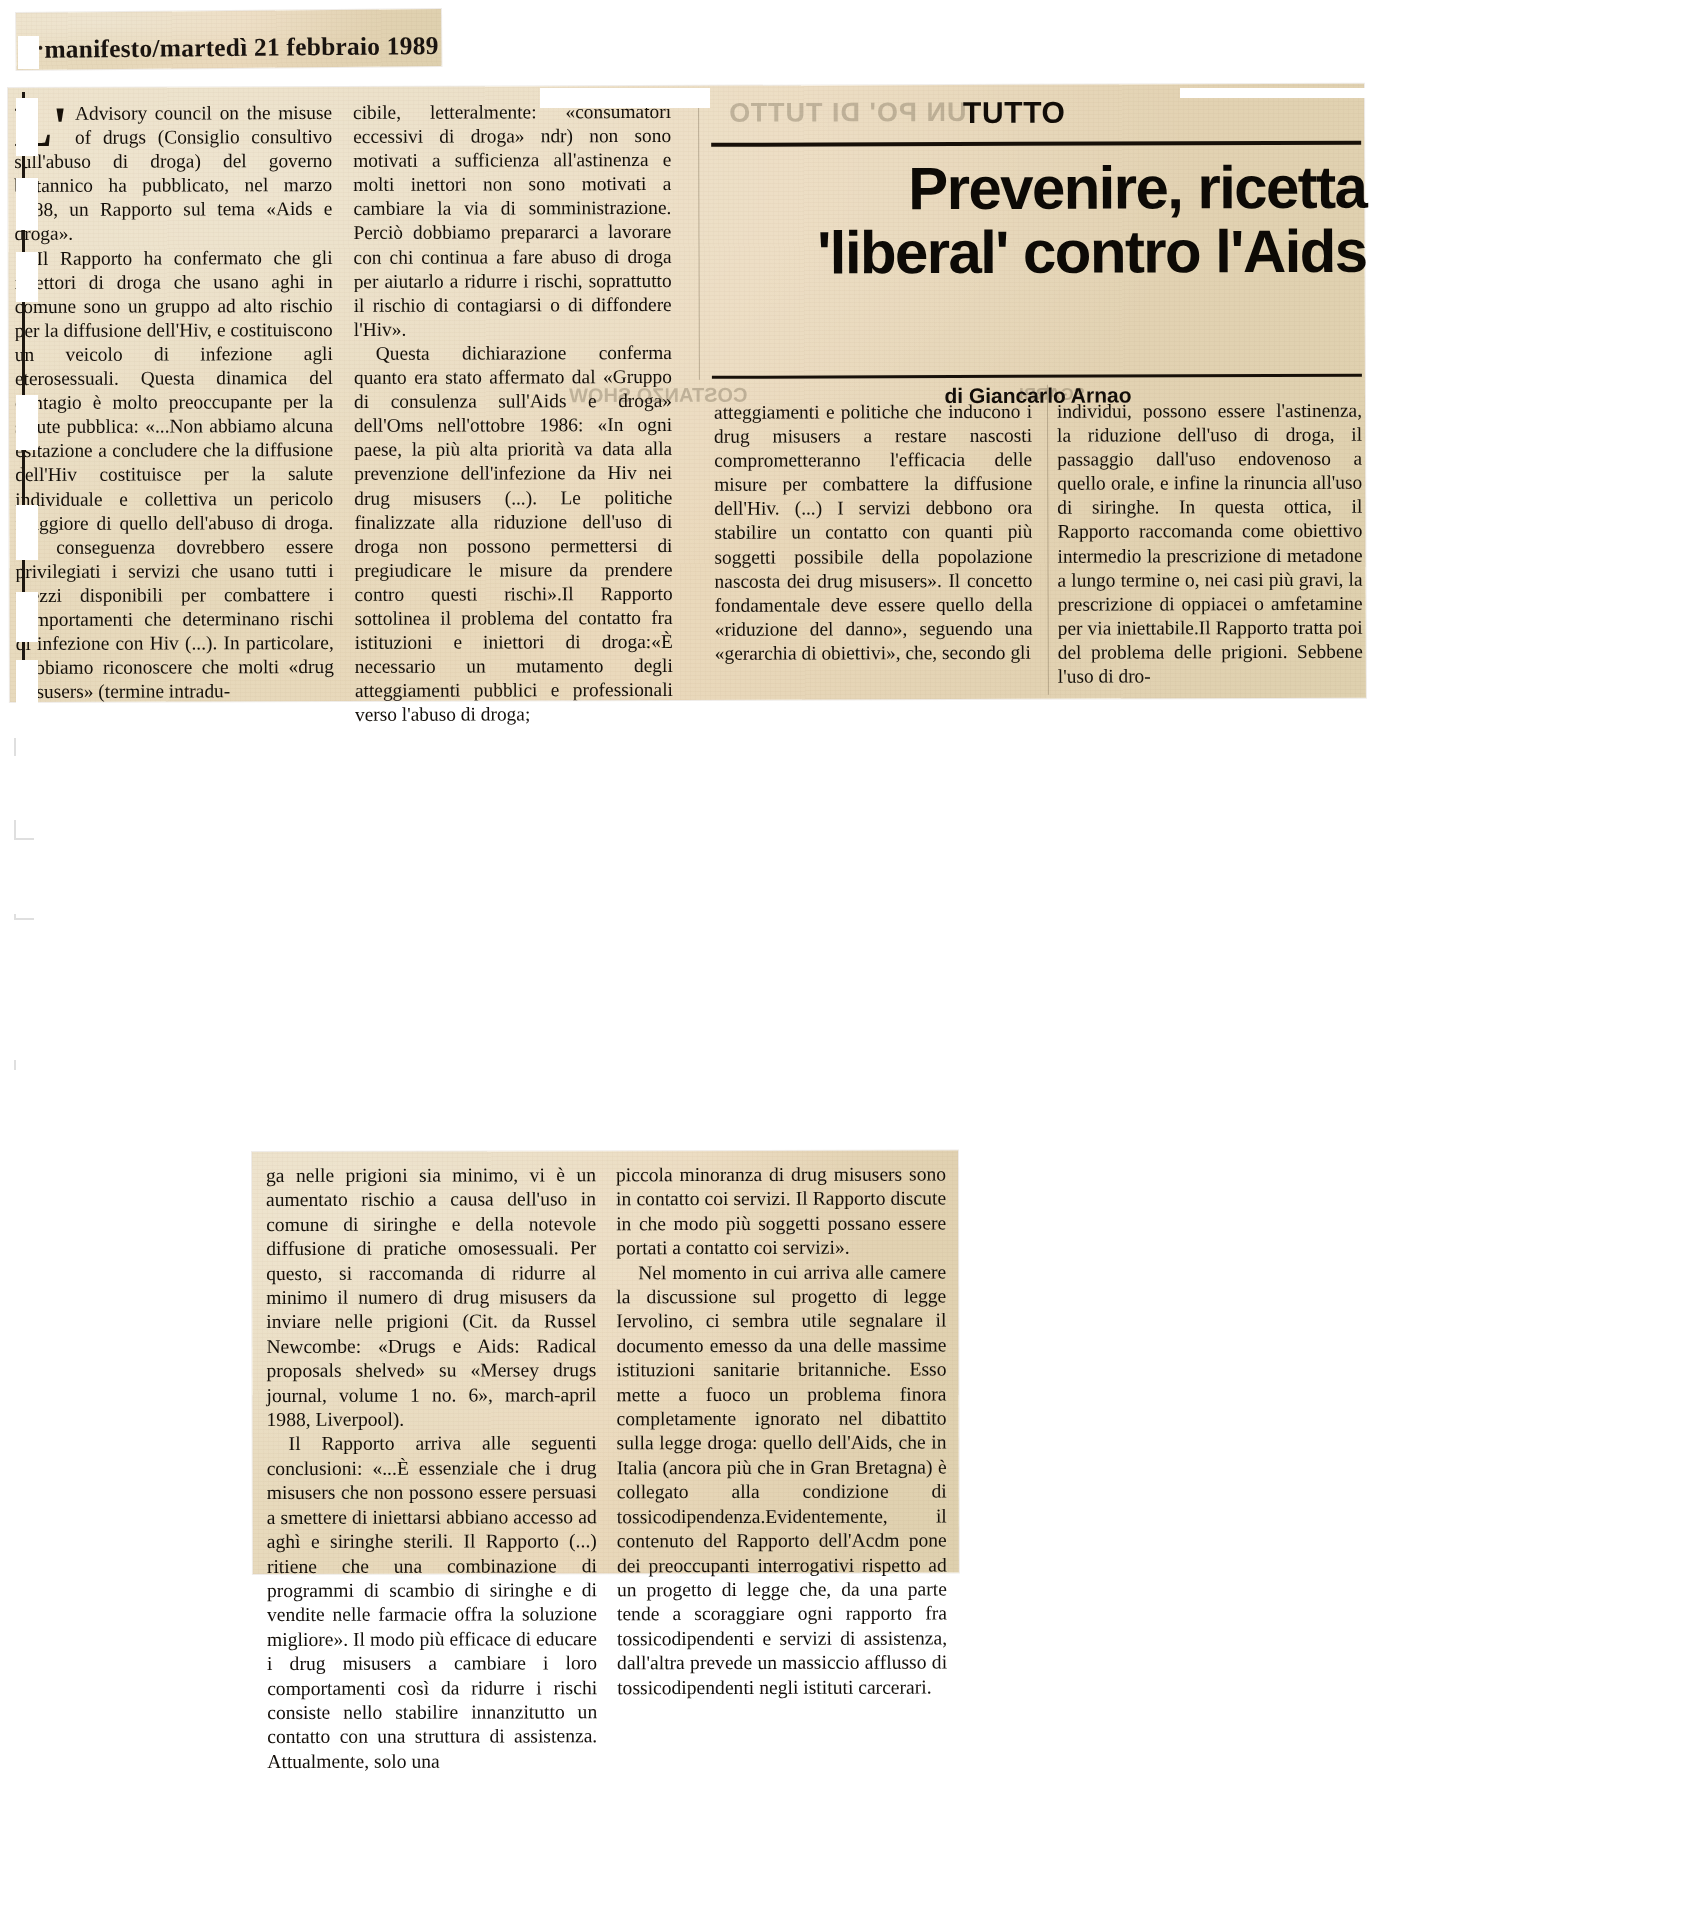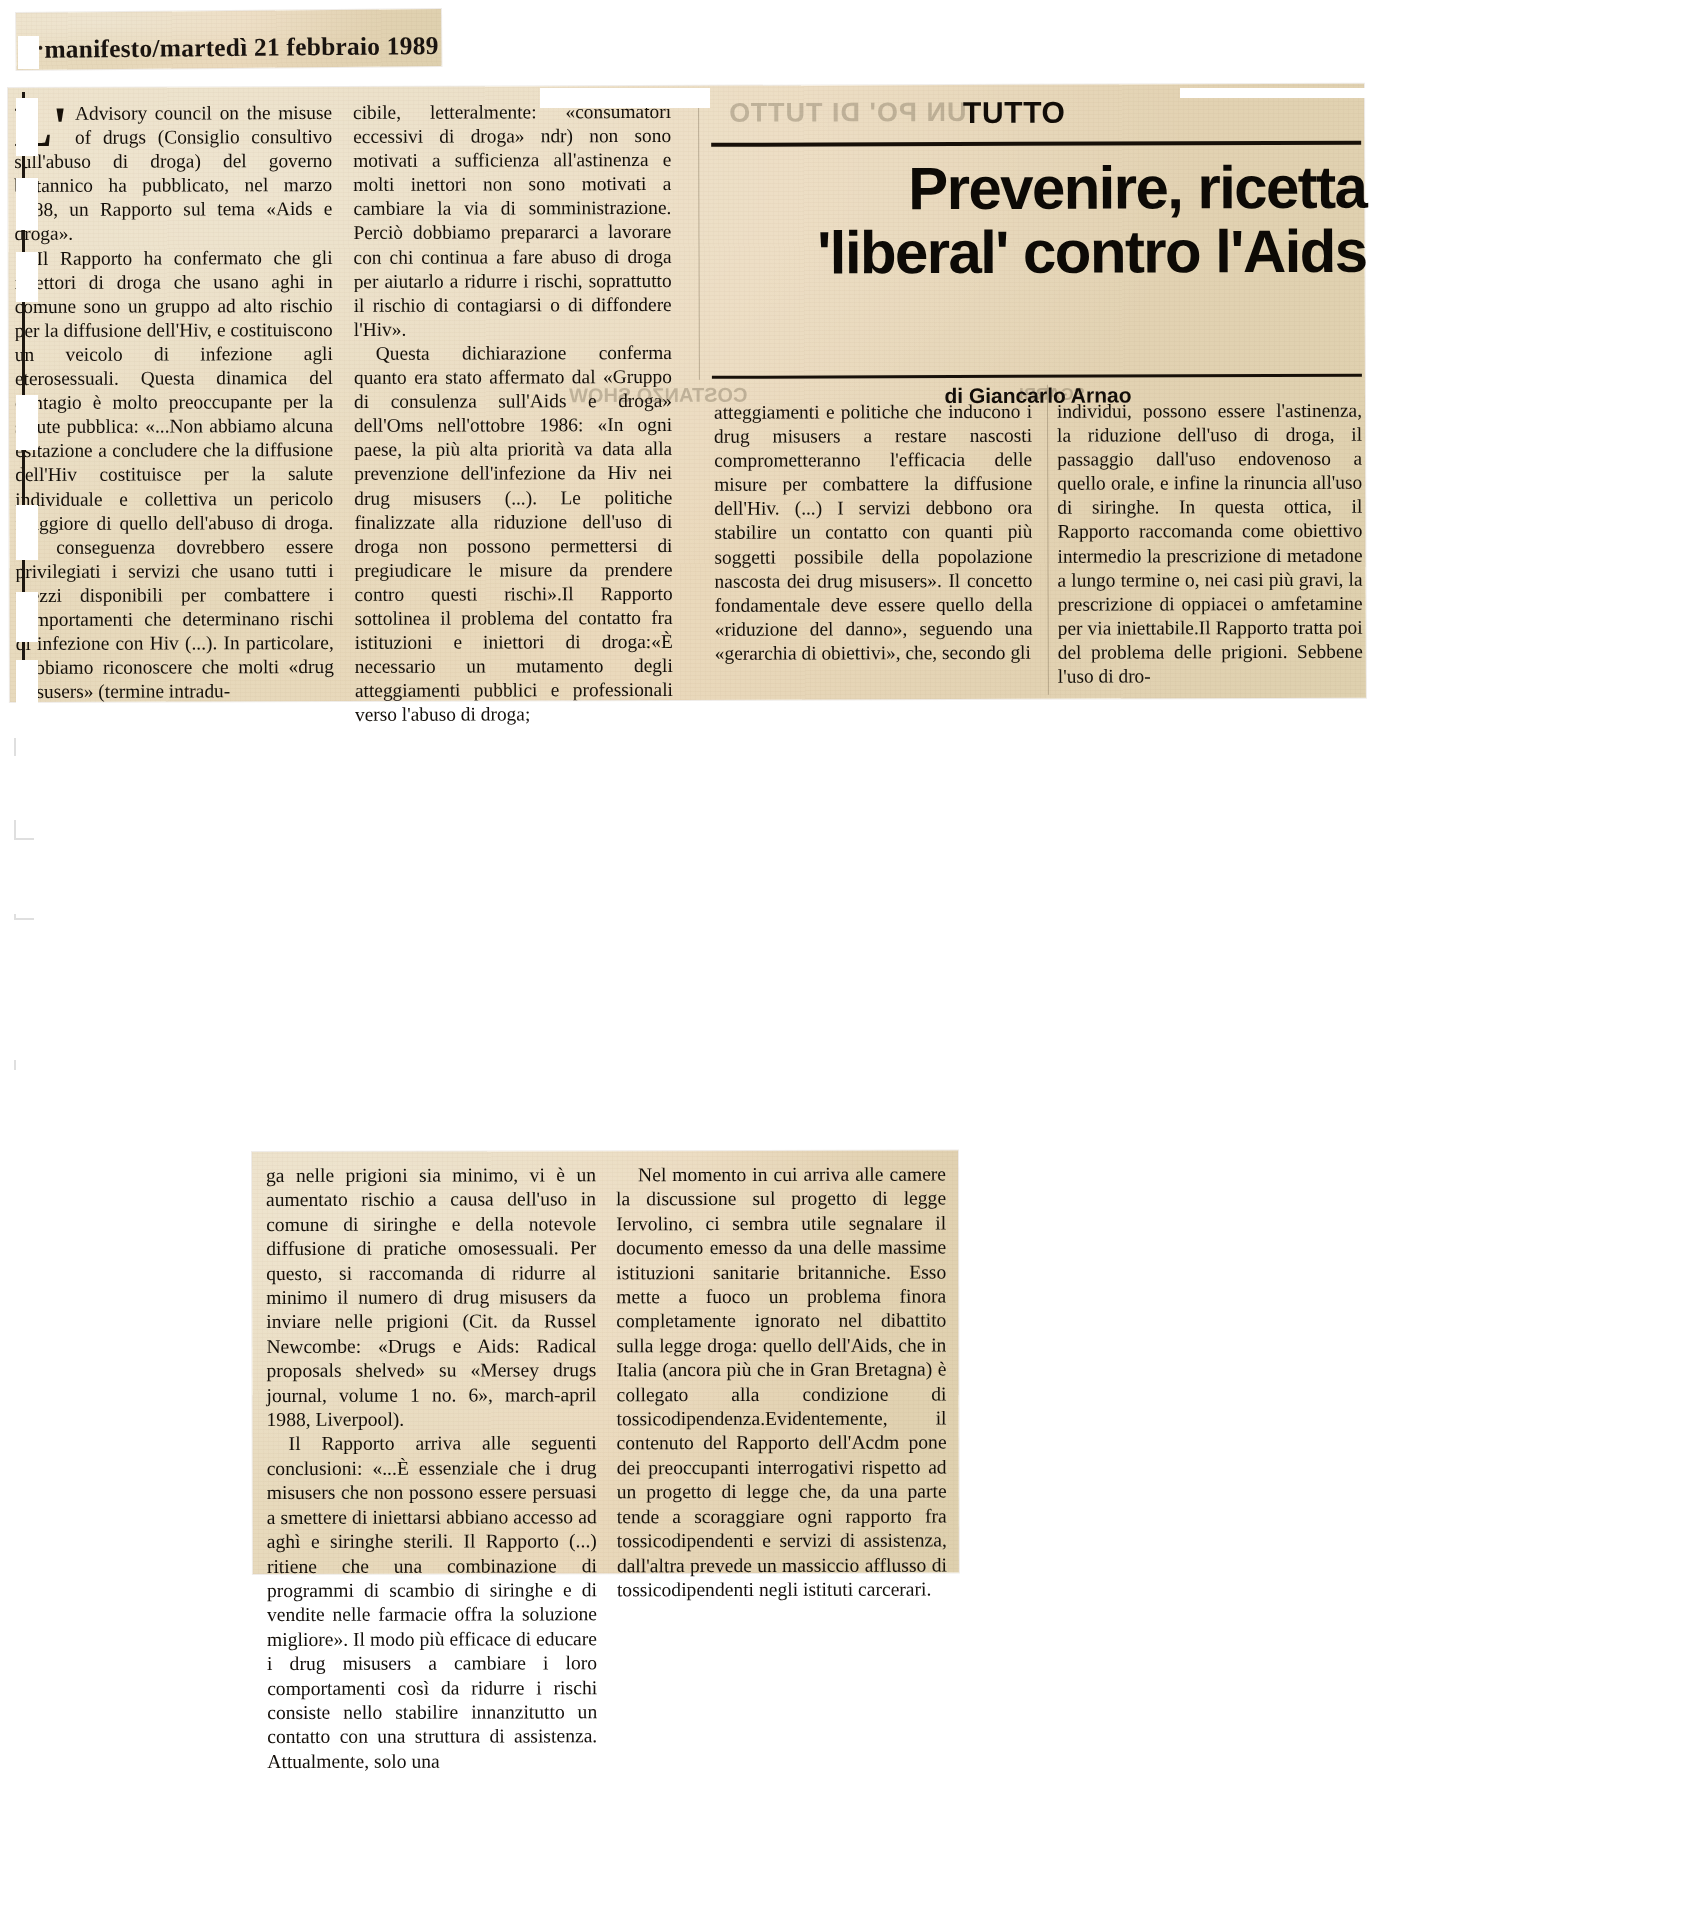--- a/index.html
+++ b/index.html
@@ -219,15 +219,16 @@
 <div class="tape" id="tape-i"></div>
 <div class="tape" id="tape-j"></div>
 <div class="tape" id="tape-k"></div>
 
 <div class="paper" id="clip-bot">
   <div class="col body-txt" id="b-col1">
     <p class="first"><span>ga nelle prigioni sia minimo, vi è un aumentato rischio a causa dell'uso in comune di siringhe e della notevole diffusione di pratiche omosessuali. Per questo, si raccomanda di ridurre al minimo il numero di drug misusers da inviare nelle prigioni (Cit. da Russel Newcombe: «Drugs e Aids: Radical proposals shelved» su «Mersey drugs journal, volume 1 no. 6», march-april 1988, Liverpool).</span></p>
     <p><span>Il Rapporto arriva alle seguenti conclusioni: «...È essenziale che i drug misusers che non possono essere persuasi a smettere di iniettarsi abbiano accesso ad aghì e siringhe sterili. Il Rapporto (...) ritiene che una combinazione di programmi di scambio di siringhe e di vendite nelle farmacie offra la soluzione migliore». Il modo più efficace di educare i drug misusers a cambiare i loro comportamenti così da ridurre i rischi consiste nello stabilire innanzitutto un contatto con una struttura di assistenza. Attualmente, solo una</span></p>
   </div>
   <div class="col body-txt" id="b-col2">
+    <p class="first"><span>piccola minoranza di drug misusers sono in contatto coi servizi. Il Rapporto discute in che modo più soggetti possano essere portati a contatto coi servizi».</span></p>
     <p><span>Nel momento in cui arriva alle camere la discussione sul progetto di legge Iervolino, ci sembra utile segnalare il documento emesso da una delle massime istituzioni sanitarie britanniche. Esso mette a fuoco un problema finora completamente ignorato nel dibattito sulla legge droga: quello dell'Aids, che in Italia (ancora più che in Gran Bretagna) è collegato alla condizione di tossicodipendenza.Evidentemente, il contenuto del Rapporto dell'Acdm pone dei preoccupanti interrogativi rispetto ad un progetto di legge che, da una parte tende a scoraggiare ogni rapporto fra tossicodipendenti e servizi di assistenza, dall'altra prevede un massiccio afflusso di tossicodipendenti negli istituti carcerari.</span></p>
   </div>
 </div>
 
 </body></html>

